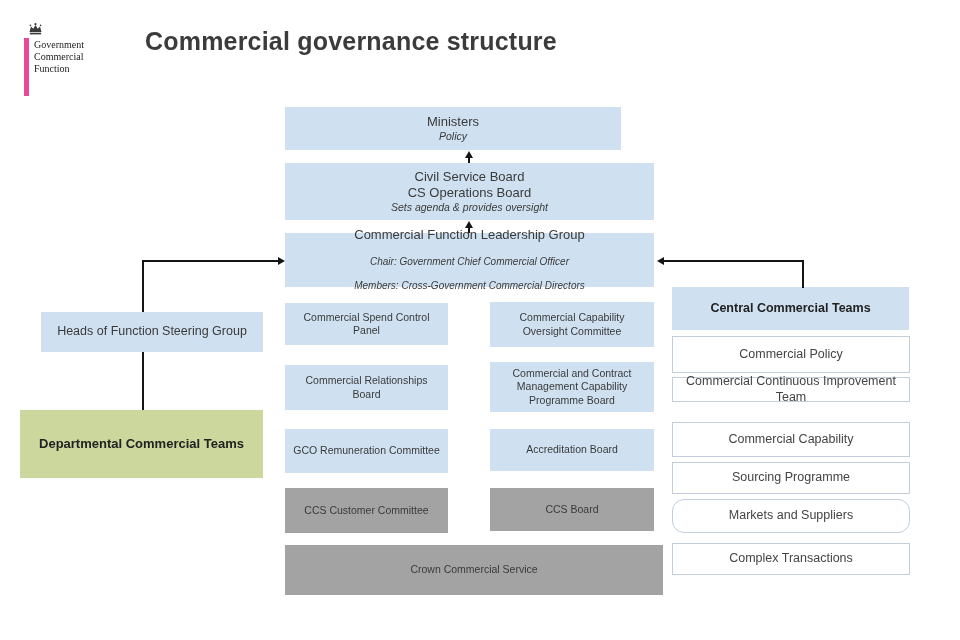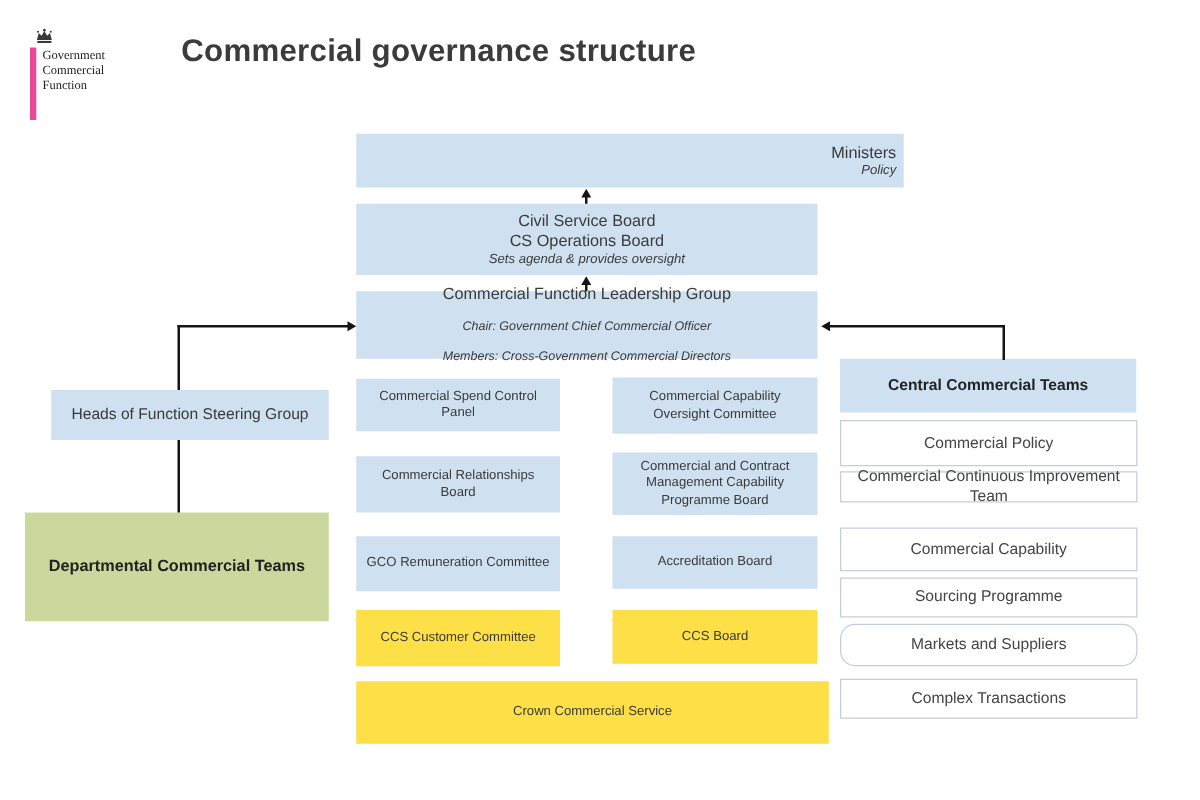--- a/index.html
+++ b/index.html
@@ -19,34 +19,34 @@
     position:absolute; left:145px; top:27px;
     font-size:25px; font-weight:bold; color:#3b3b3b; letter-spacing:0.2px;
   }
   
   .box {
     position:absolute; display:flex; flex-direction:column;
     align-items:center; justify-content:center; text-align:center;
     color:#3a3a3a; line-height:1.25; padding:2px 6px;
   }
   .blue   { background:#cfe1f1; }
-  .yellow { background:#fde047; }
+  .yellow { background:#a3a3a3; }
   .green  { background:#cbd79c; }
   .white  { background:#ffffff; border:1px solid #c2cedb; color:#444; }
   .t-main  { font-size:13px; }
   .t-small { font-size:10.5px; }
   .t-italic{ font-style:italic; font-size:10.5px; }
   .t-italic-sm{ font-style:italic; font-size:10px; }
   .t-bold  { font-weight:bold; font-size:13px; color:#222; }
   
-  #ministers       { left:285px; top:107px; width:438px; height:43px;align-items:flex-end; }
+  #ministers       { left:285px; top:107px; width:336px; height:43px; }
   #civil-service   { left:285px; top:163px; width:369px; height:57px; }
   #leadership      { left:285px; top:233px; width:369px; height:54px;gap:12px; }
   #heads-steering  { left:41px;  top:312px; width:222px; height:40px; font-size:12.5px; }
-  #departmental    { left:20px;  top:410px; width:243px; height:87px; }
+  #departmental    { left:20px;  top:410px; width:243px; height:68px; }
   #board-spend     { left:285px; top:303px; width:163px; height:42px; }
   #board-oversight { left:490px; top:302px; width:164px; height:45px; }
   #board-relationships { left:285px; top:365px; width:163px; height:45px; }
   #board-contract  { left:490px; top:362px; width:164px; height:50px; }
   #board-gco       { left:285px; top:429px; width:163px; height:44px; }
   #board-accreditation { left:490px; top:429px; width:164px; height:42px; }
   #ccs-customer    { left:285px; top:488px; width:163px; height:45px; }
   #ccs-board       { left:490px; top:488px; width:164px; height:43px; }
   #ccs-crown       { left:285px; top:545px; width:378px; height:50px; }
   #central-header  { left:672px; top:287px; width:237px; height:43px; font-size:12.5px; }

